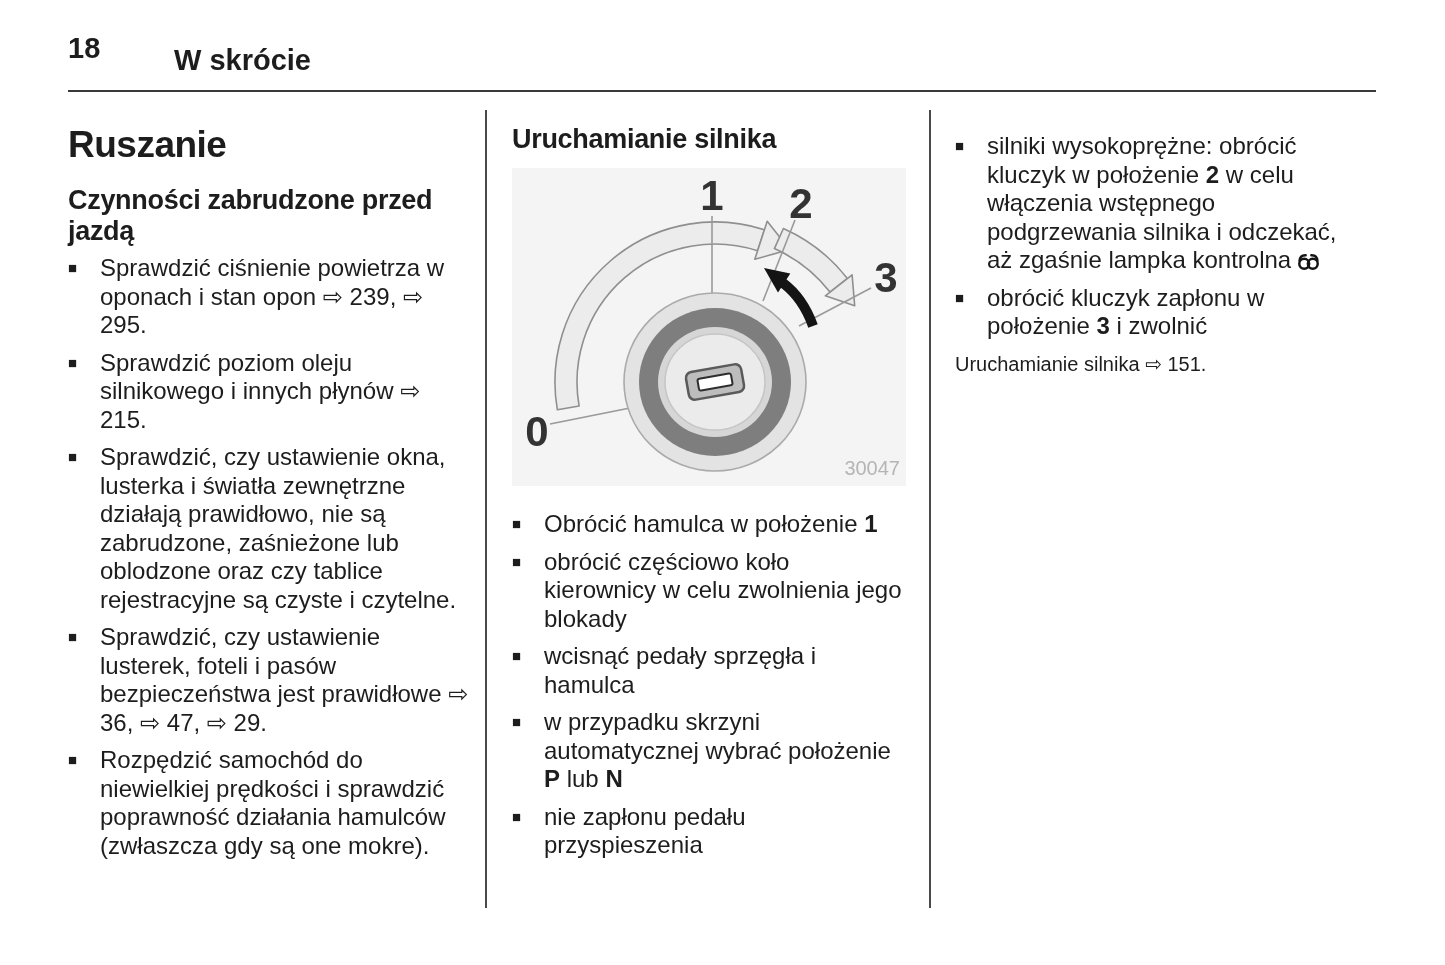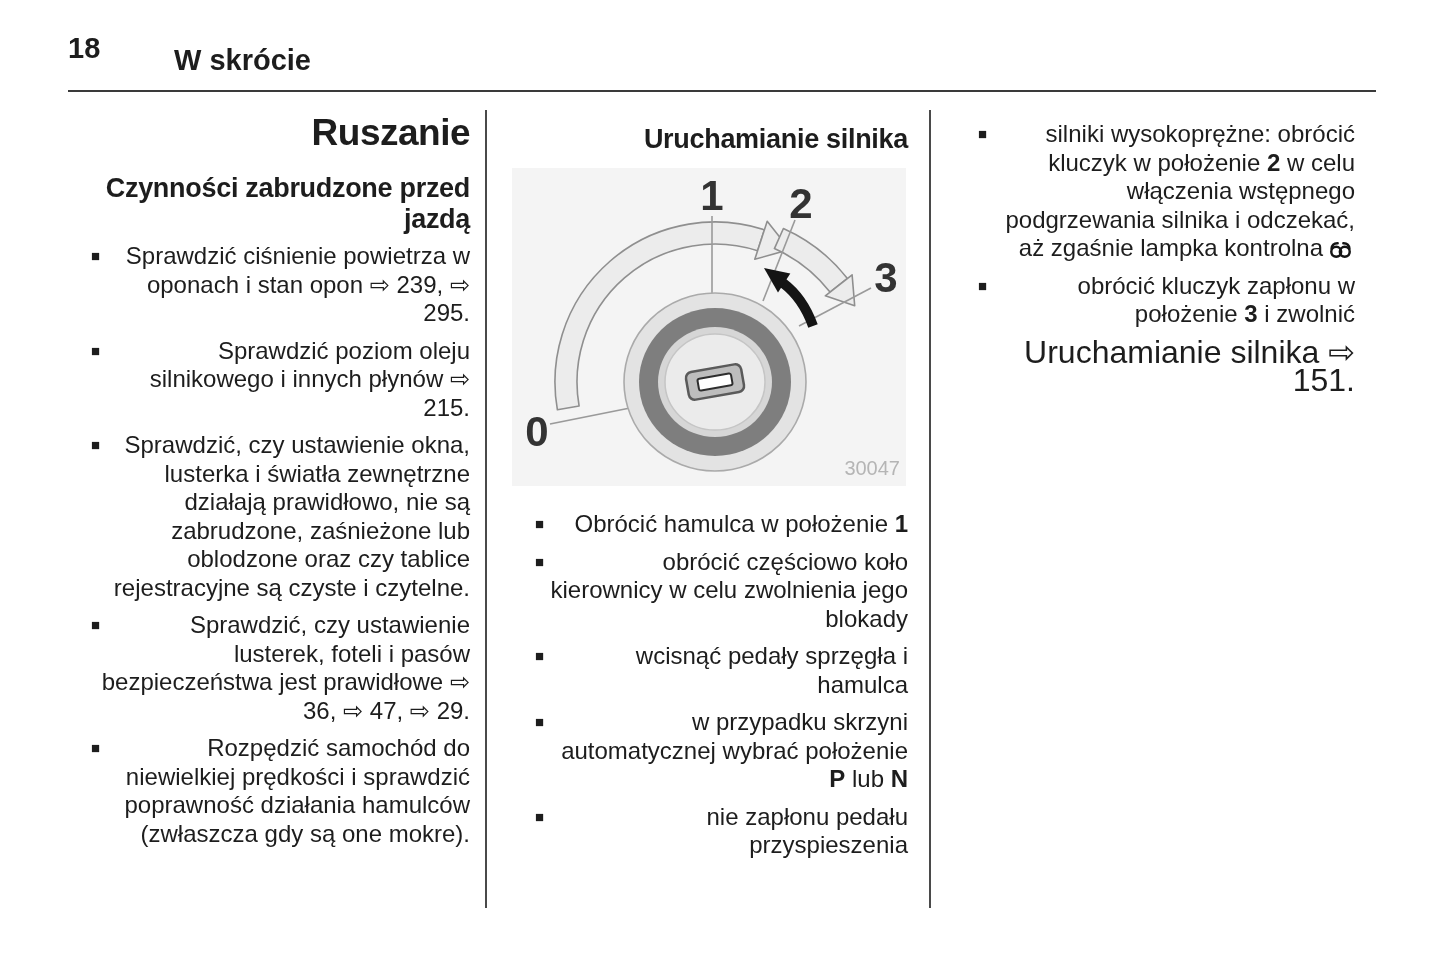--- a/index.html
+++ b/index.html
@@ -10,33 +10,33 @@
   }
   
   .page-number{position:absolute;left:68px;top:32px;font-size:29px;font-weight:bold;}
   .section-title{position:absolute;left:174px;top:32px;font-size:29px;font-weight:bold;margin-top:12px;}
   .header-rule{position:absolute;left:68px;top:90px;width:1308px;height:2px;background:#3a3a3a;}
   
   .col-sep{position:absolute;top:110px;height:798px;width:2px;background:#4a4a4a;}
   .sep-left{left:485px;}
   .sep-right{left:929px;}
   
-  .col{position:absolute;top:112px;text-align:right;}
+  .col{position:absolute;top:124px;}
   .col-1{left:68px;width:402px;}
   .col-2{left:512px;width:396px;}
   .col-3{left:955px;width:400px;}
   h1{font-size:37px;line-height:41px;font-weight:bold;margin:0 0 20px 0;letter-spacing:-0.5px;}
-  h2{font-size:27px;line-height:31px;font-weight:bold;margin:12px 0 7px 0;letter-spacing:-0.3px;}
+  h2{font-size:27px;line-height:31px;font-weight:bold;margin:0 0 7px 0;letter-spacing:-0.3px;}
   .col-2 h2{margin-bottom:0;}
   ul.bullets{list-style:none;margin:6px 0 0 0;padding:0;font-size:24px;line-height:28.5px;}
   ul.bullets li{display:flex;margin:0 0 9px 0;}
   ul.bullets .marker{flex:0 0 32px;font-size:15px;line-height:28px;color:#1d1d1d;}
   ul.bullets .li-body{flex:1;}
   strong{font-weight:bold;}
-  .xref{font-size:32px;line-height:28.5px;margin-top:8px;}
+  .xref{font-size:20px;line-height:28.5px;margin-top:8px;}
   
   .figure{position:relative;width:394px;height:318px;margin-top:13px;background:#f4f4f4;}
   .figure svg{display:block;}
   .glow-icon{vertical-align:-3px;margin-left:3px;}
 </style>
 </head>
 <body>
 
 <header>
   <span class="page-number">18</span>

